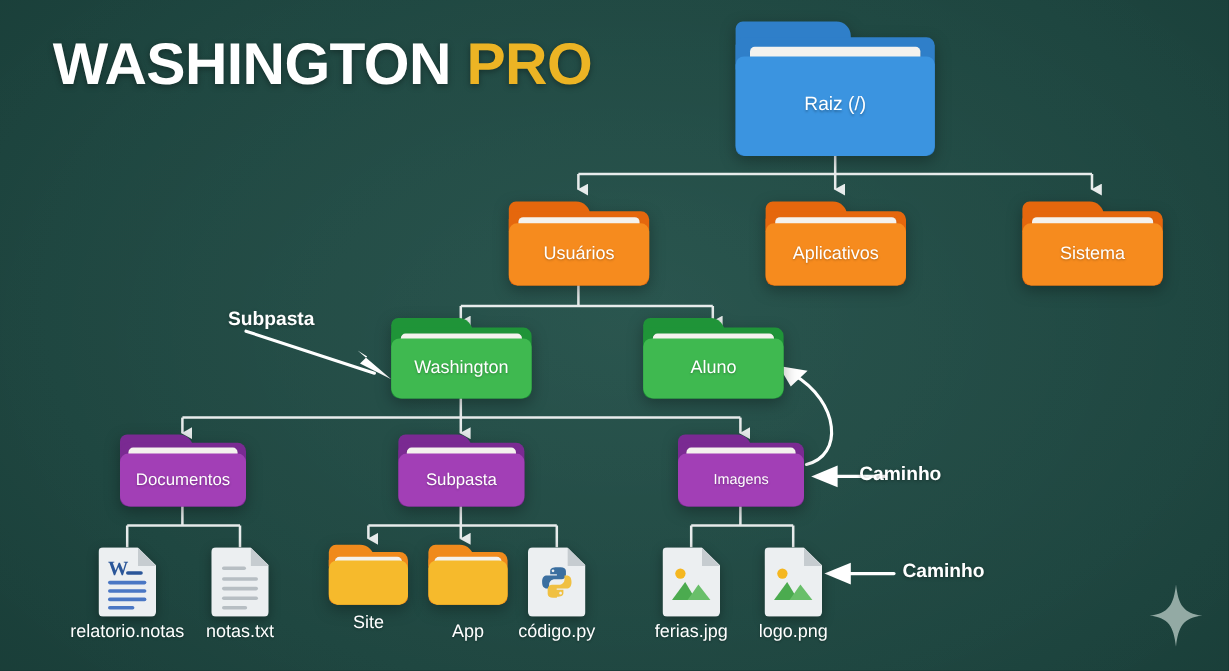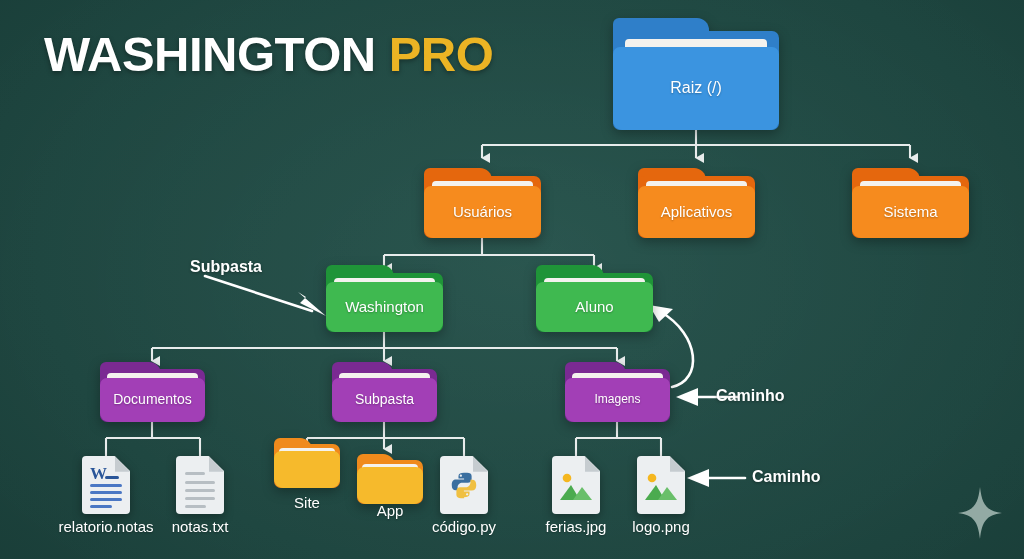--- a/index.html
+++ b/index.html
@@ -344,38 +344,38 @@
       <div class="fold"></div>
       <div class="fline" style="left:9px; top:16px; width:20px; background:#b7bec3;"></div>
       <div class="fline" style="left:9px; top:25px; width:30px; background:#b7bec3;"></div>
       <div class="fline" style="left:9px; top:33px; width:30px; background:#b7bec3;"></div>
       <div class="fline" style="left:9px; top:41px; width:30px; background:#b7bec3;"></div>
       <div class="fline" style="left:9px; top:49px; width:21px; background:#b7bec3;"></div>
     </div>
     <div class="file-caption">notas.txt</div>
   </div>
 
-  <div class="node" style="left:274px; top:438px;">
+  <div class="node" style="left:274px; top:454px;">
     <div class="folder" style="width:66px; height:50px;">
       <div class="tab" style="background:#f08a1c;"></div>
       <div class="back" style="background:#f08a1c;"></div>
       <div class="sheet"></div>
       <div class="front" style="background:#f6ba2c;"></div>
     </div>
     <div class="file-caption" style="top:56px;">Site</div>
   </div>
 
   <div class="node" style="left:357px; top:454px;">
     <div class="folder" style="width:66px; height:50px;">
       <div class="tab" style="background:#f08a1c;"></div>
       <div class="back" style="background:#f08a1c;"></div>
       <div class="sheet"></div>
       <div class="front" style="background:#f6ba2c;"></div>
     </div>
-    <div class="file-caption" style="top:48px;">App</div>
+    <div class="file-caption" style="top:64px;">App</div>
   </div>
 
   <div class="node" style="left:440px; top:456px;">
     <div class="file">
       <div class="page"></div>
       <div class="fold"></div>
       <svg style="position:absolute; left:10px; top:14px;" width="28" height="30" viewBox="0 0 32 32">
         <path d="M15.9 2c-3.6 0-6.2 1-6.2 3.6v3.1h6.4v1H6.6C4 9.7 2 11.4 2 15.9c0 4.2 1.7 6.2 4.6 6.2h2.1v-3.6c0-3 2.5-5.1 5.4-5.1h6.3c2.4 0 4.3-1.9 4.3-4.3V5.6C24.7 3.3 22.7 2 19.6 2h-3.7zm-3.5 2c.7 0 1.3.6 1.3 1.3S13.1 6.6 12.4 6.6 11.1 6 11.1 5.3 11.7 4 12.4 4z" fill="#3b6fa0"></path>
         <path d="M16.1 30c3.6 0 6.2-1 6.2-3.6v-3.1h-6.4v-1h9.5c2.6 0 4.6-1.7 4.6-6.2 0-4.2-1.7-6.2-4.6-6.2h-2.1v3.6c0 3-2.5 5.1-5.4 5.1h-6.3c-2.4 0-4.3 1.9-4.3 4.3v4.5c0 2.3 2 3.6 5.1 3.6h3.7zm3.5-2c-.7 0-1.3-.6-1.3-1.3s.6-1.3 1.3-1.3 1.3.6 1.3 1.3-.6 1.3-1.3 1.3z" fill="#f0c042"></path>
       </svg>

